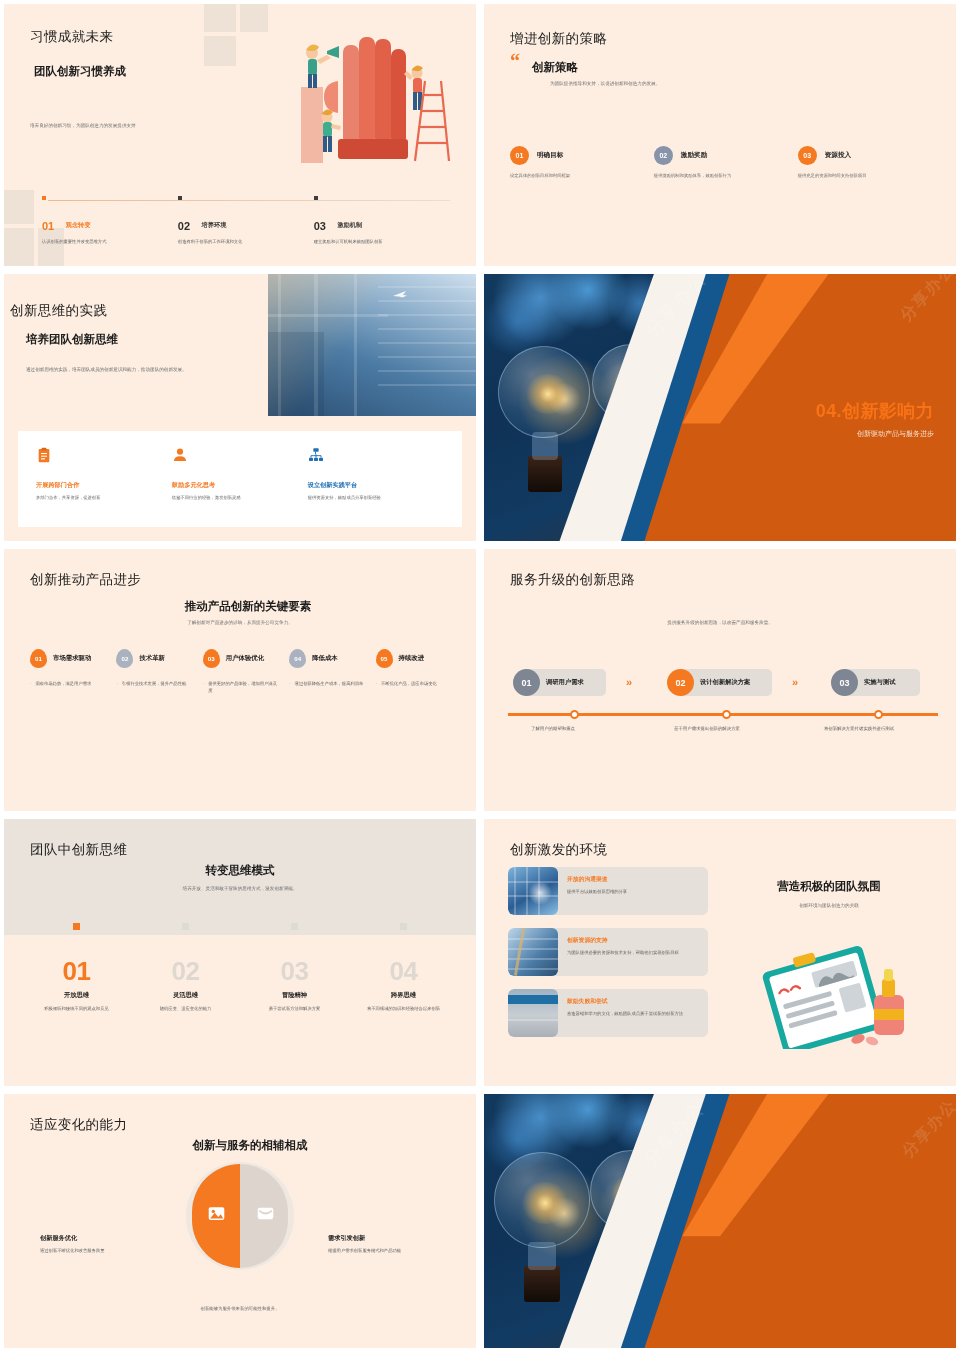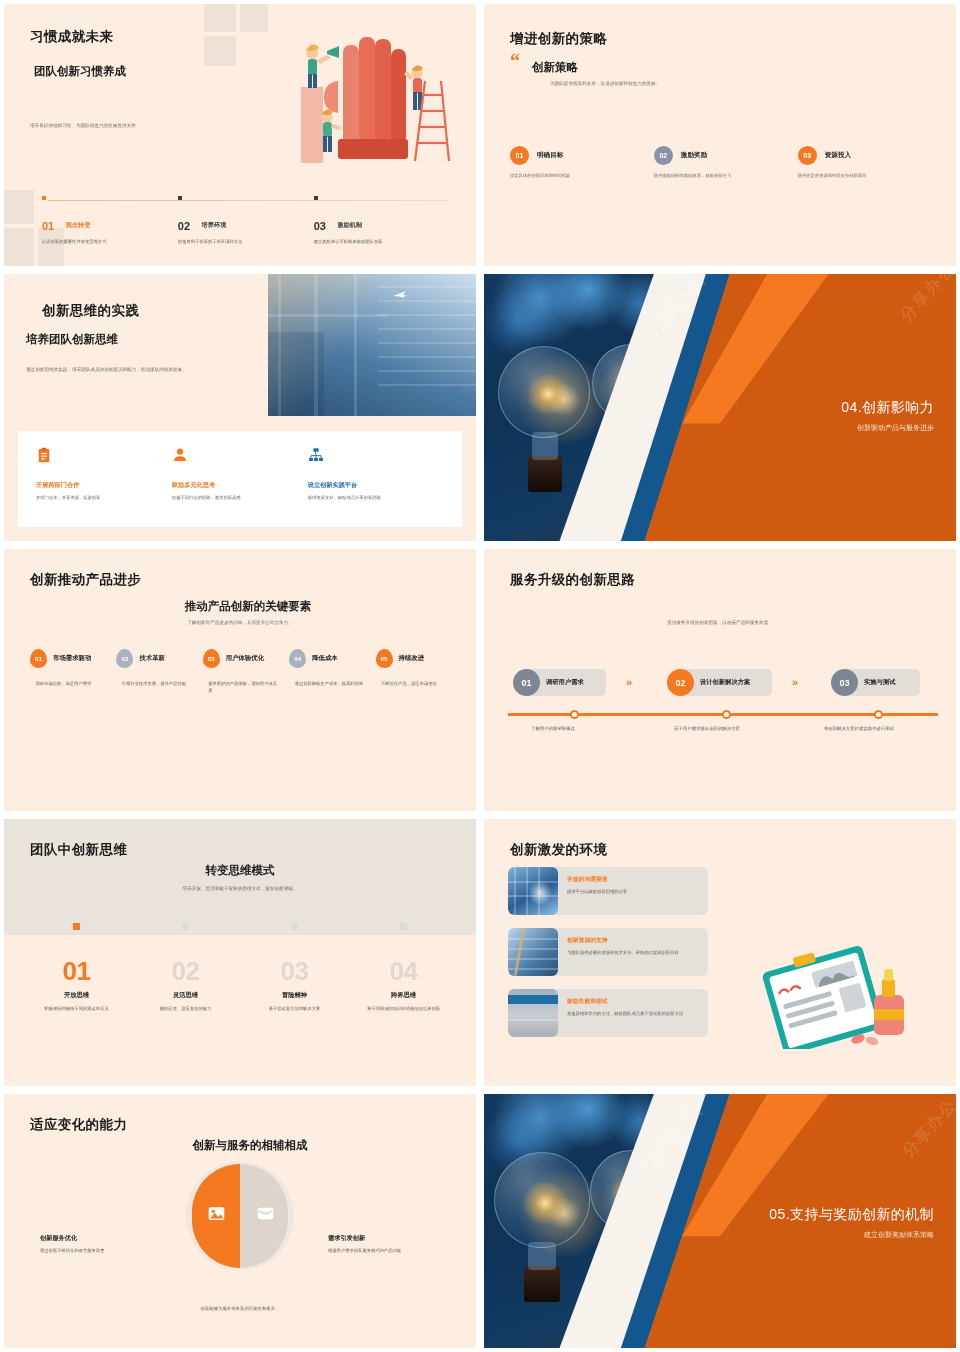--- a/index.html
+++ b/index.html
@@ -12,21 +12,21 @@
   .deck {
     width: 960px; height: 1352px;
     display: grid;
     grid-template-columns: 480px 480px;
     grid-template-rows: 270px 275px 270px 275px 262px;
   }
   .slide { position: relative; overflow: hidden; background: #ffffff; padding: 4px; }
   .inner { position: relative; width: 100%; height: 100%; overflow: hidden; background: #fdeee1; }
 
   
-  .eyebrow { font-size: 13.5px; font-weight: bold; color: #1c1c1c; letter-spacing: .4px; }
+  .eyebrow { font-size: 13.5px; font-weight: normal; color: #1c1c1c; letter-spacing: .4px; }
   .h2 { font-size: 11.5px; font-weight: bold; color: #1c1c1c; }
   .h2c { font-size: 11.5px; font-weight: bold; color: #1c1c1c; text-align: center; }
   .sub { font-size: 4.6px; color: #6a6a6a; line-height: 1.65; }
   .subc { font-size: 4.6px; color: #6a6a6a; text-align: center; line-height: 1.65; }
 
   
   .s1 { background: #fdeee1; }
   .s1 .sq { position: absolute; background: rgba(216,205,196,.40); }
   .s1 .hero { position: absolute; right: 18px; top: 25px; width: 175px; height: 145px; }
   .s1 .tl { position: absolute; left: 38px; right: 26px; top: 192px; }
@@ -92,21 +92,21 @@
       clip-path: polygon(36% 0, 50% 0, 30% 100%, 16% 100%); }
   .cov .wedge-b { position: absolute; inset: 0; background: #14578f;
       clip-path: polygon(47% 0, 58% 0, 40% 100%, 29% 100%); }
   .cov .orange { position: absolute; inset: 0; background: #cf5a10;
       clip-path: polygon(52% 0, 100% 0, 100% 100%, 34% 100%); }
   .cov .stripe { position: absolute; inset: 0; background: #f47920;
       clip-path: polygon(60% 0, 73% 0, 50% 56%, 42% 56%); }
   .cov .wm { position: absolute; font-size: 18px; color: rgba(255,255,255,.13); font-weight: bold;
       transform: rotate(-48deg); letter-spacing: 2px; }
   .cov .ctxt { position: absolute; right: 22px; top: 47%; text-align: right; }
-  .cov .ctitle { font-size: 14px; font-weight: normal; color: #ffffff; letter-spacing: .4px; }
+  .cov .ctitle { font-size: 18px; font-weight: bold; color: #f97316; letter-spacing: .4px; }
   .cov .csub { font-size: 7px; color: #f6e0cd; margin-top: 6px; }
 
   
   .s5 .row { position: absolute; left: 26px; right: 14px; top: 100px; display: flex; }
   .s5 .it { width: 20%; display: flex; flex-direction: column; }
   .s5 .hd { display: flex; align-items: center; gap: 6px; }
   .s5 .pin { width: 17px; height: 19px; background: #f47920;
       border-radius: 50% 50% 50% 50% / 60% 60% 40% 40%;
       color:#fff; font-size: 6.2px; font-weight: bold;
       display:flex; align-items:center; justify-content:center; flex: 0 0 auto; }
@@ -323,21 +323,21 @@
         <div class="g" style="left:110px;top:54px;width:98px;height:2px;"></div>
         <div class="g" style="left:110px;top:68px;width:98px;height:2px;"></div>
         <div class="g" style="left:110px;top:82px;width:98px;height:2px;"></div>
         <div class="g" style="left:110px;top:96px;width:98px;height:2px;"></div>
         <div class="g" style="left:110px;top:110px;width:98px;height:2px;"></div>
         <svg style="position:absolute;left:124px;top:16px;" width="16" height="10" viewBox="0 0 16 10">
           <path d="M1 6 L14 1 L11 5 L15 5.6 L10.4 7.4 L7 6.4 Z" fill="#ffffff" opacity=".9"></path>
         </svg>
       </div>
 
-      <div style="position:absolute;left:38px;top:28px;">
+      <div style="position:absolute;left:6px;top:28px;">
         <div class="eyebrow">创新思维的实践</div>
       </div>
       <div style="position:absolute;left:22px;top:58px;">
         <div class="h2">培养团队创新思维</div>
       </div>
       <div style="position:absolute;left:22px;top:92px;width:162px;">
         <div class="sub">通过创新思维的实践，培养团队成员的创新意识和能力，推动团队的创新发展。</div>
       </div>
 
       <div class="panel">
@@ -587,20 +587,24 @@
             <div style="position:absolute;left:0;top:6px;width:50px;height:9px;background:#1d6fa5;"></div>
             <div class="o" style="left:0;top:30px;width:50px;height:2px;"></div>
           </div>
           <div class="ctext">
             <div class="ct">鼓励失败和尝试</div>
             <div class="cd">营造容错和学习的文化，鼓励团队成员勇于尝试新的创新方法</div>
           </div>
         </div>
       </div>
 
+      <div class="right">
+        <div class="h2c">营造积极的团队氛围</div>
+        <div class="subc" style="margin-top:8px;">创新环境与团队创造力的关联</div>
+      </div>
 
       <svg class="illus" viewBox="0 0 180 110">
         <g transform="rotate(-16 90 55)">
           <rect x="22" y="14" width="104" height="86" rx="6" fill="#17a8a0"></rect>
           <rect x="28" y="20" width="92" height="74" rx="3" fill="#ffffff"></rect>
           <rect x="70" y="27" width="44" height="16" rx="2" fill="#cfd4d8"></rect>
           <path d="M74 41 q8 -12 15 -2 q6 -9 13 0 q4 5 8 2 v2 h-36z" fill="#8e989f"></path>
           <rect x="34" y="50" width="50" height="5" rx="2" fill="#b9c0c6"></rect>
           <rect x="34" y="60" width="50" height="5" rx="2" fill="#b9c0c6"></rect>
           <rect x="34" y="70" width="50" height="5" rx="2" fill="#b9c0c6"></rect>
@@ -668,21 +672,17 @@
         <div class="bulb" style="left:106px;top:56px;width:82px;height:82px;"></div>
         <div class="fil" style="left:126px;top:82px;width:40px;height:34px;"></div>
         <div class="base" style="left:126px;top:166px;width:32px;height:34px;"></div>
         <div style="position:absolute;left:129px;top:136px;width:26px;height:32px;background:rgba(190,225,250,.22);border-radius:4px;"></div>
         <div class="wedge-w"></div>
         <div class="wedge-b"></div>
         <div class="orange"></div>
         <div class="stripe"></div>
         <div class="wm" style="left:150px;top:28px;">分享办公</div>
         <div class="wm" style="right:-10px;top:24px;font-size:16px;">分享办公</div>
-        <div class="ctxt" style="top:44%;">
-          <div class="ctitle">05.支持与奖励创新的机制</div>
-          <div class="csub">建立创新奖励体系策略</div>
-        </div>
       </div>
     </div>
   </div>
 
 </div>
 
 </body></html>

